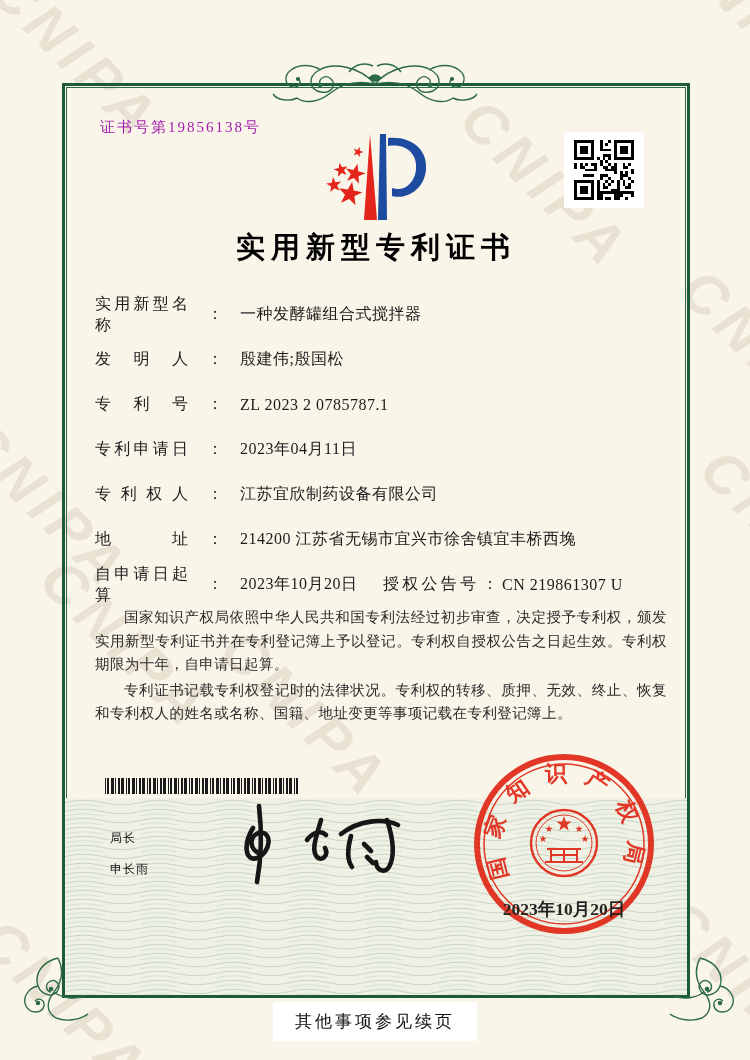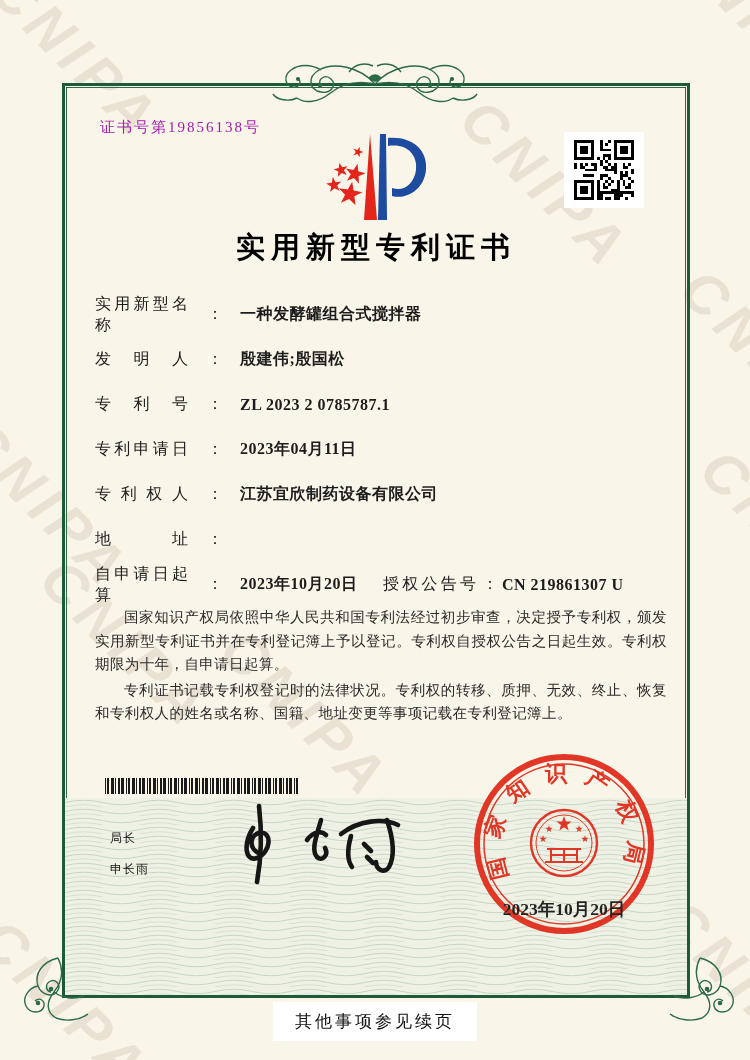--- a/index.html
+++ b/index.html
@@ -46,21 +46,21 @@
     font-size:29px; font-weight:bold; letter-spacing:6px; color:#000;
   }
 
   .fields { position:absolute; left:30px; top:206px; right:24px; }
   .frow { height:45px; display:flex; align-items:center; position:relative; font-size:16px;gap:13px; }
   .flabel {
     display:inline-block; width:93px; text-align:justify; text-align-last:justify;
     color:#1c1c1c; flex:0 0 93px;
   }
   .fcolon { margin:0 4px 0 6px; }
-  .fvalue { color:#1c1c1c; letter-spacing:0.5px;font-weight:bold; }
+  .fvalue { color:#1c1c1c; letter-spacing:0.5px; }
   .grant-pair { position:absolute; left:288px; top:0; height:45px; display:flex; align-items:center; }
 
   .paras {
     position:absolute; left:30px; top:520px; width:572px;
     font-size:14.5px; line-height:23.5px; color:#2a2a2a; text-align:justify;
     letter-spacing:0.4px;
   }
   .paras p { text-indent:2em; margin-bottom:2px; }
 
   .band { position:absolute; left:0; top:712px; width:622px; height:197px; overflow:hidden; }
@@ -327,20 +327,21 @@
         <span class="fvalue">2023年04月11日</span>
       </div>
       <div class="frow">
         <span class="flabel">专利权人</span>
           <span class="fcolon">：</span>
         <span class="fvalue">江苏宜欣制药设备有限公司</span>
       </div>
       <div class="frow">
         <span class="flabel">地址</span>
           <span class="fcolon">：</span>
+        <span class="fvalue">214200 江苏省无锡市宜兴市徐舍镇宜丰桥西堍</span>
       </div>
       <div class="frow">
         <span class="flabel">自申请日起算</span>
           <span class="fcolon">：</span>
         <span class="fvalue">2023年10月20日</span>
         <span class="grant-pair">
           <span class="flabel">授权公告号</span>
             <span class="fcolon">：</span>
           <span class="fvalue">CN 219861307 U</span>
         </span>

